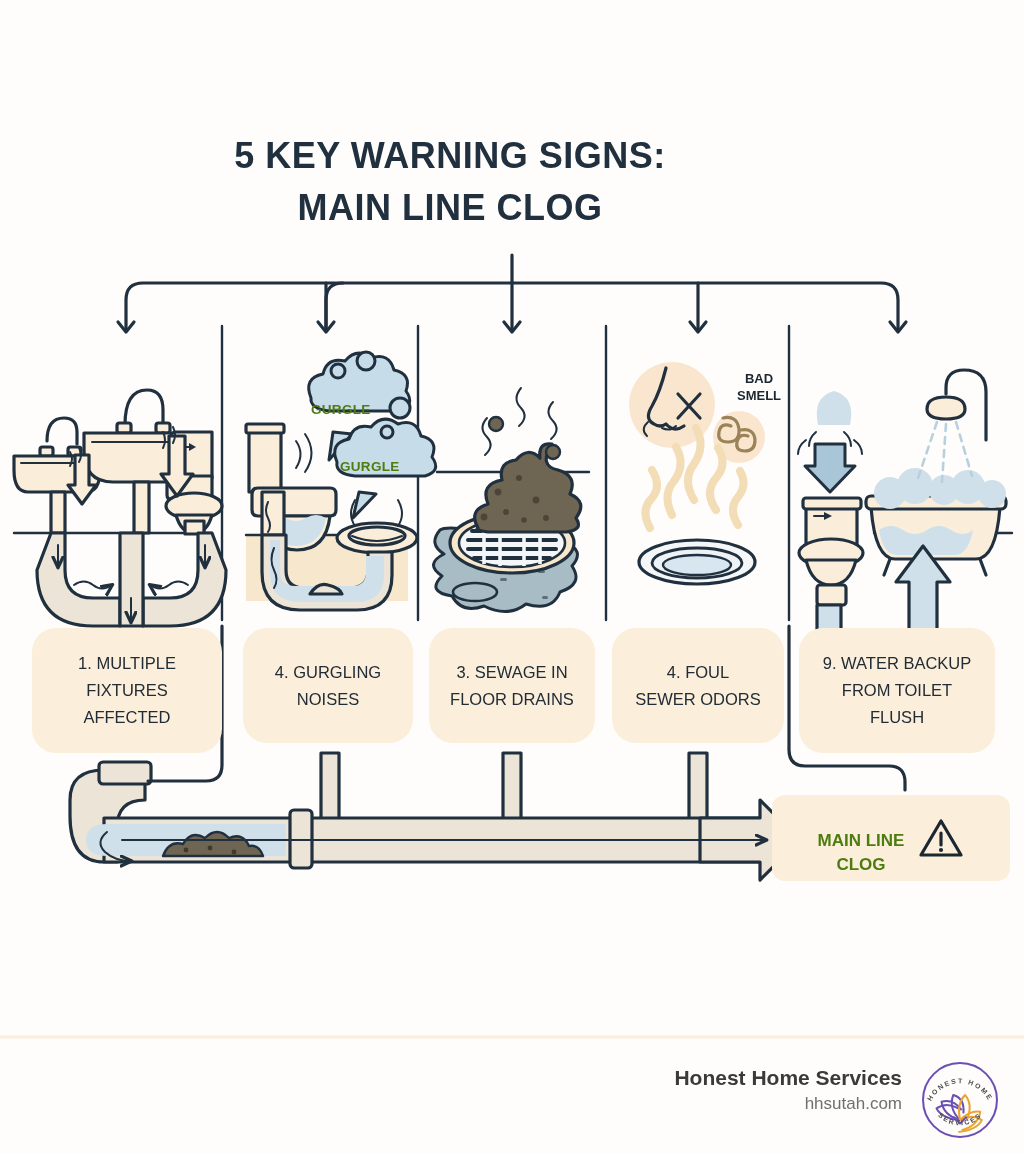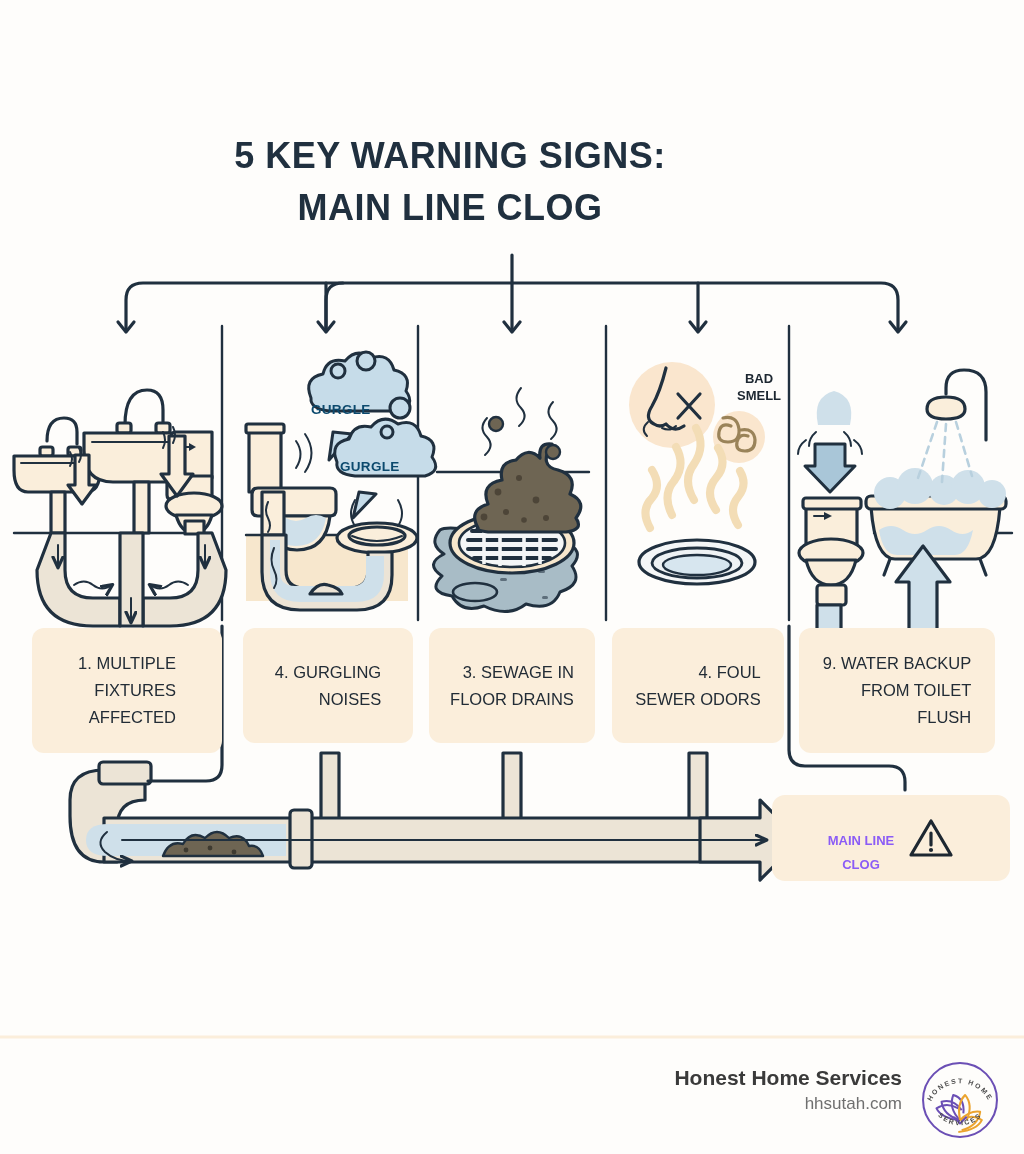--- a/index.html
+++ b/index.html
@@ -27,47 +27,47 @@
   }
   .title-line {
     font-size: 36px; font-weight: bold; letter-spacing: 0.5px;
     color: #20303f; line-height: 52px;
   }
 
   
   .label-card {
     position: absolute;
     background: #fbeedb;
-    border-radius: 12px;
+    border-radius: 24px;
     display: flex; align-items: center; justify-content: center;
-    text-align: right;
+    text-align: center;
     padding: 6px 8px;
   }
   .label-card .ltxt {
     font-size: 16.5px; color: #222c36; line-height: 27px;
     white-space: pre-line;
   }
 
   
   #clog-box {
     position: absolute; left: 772px; top: 795px;
     width: 238px; height: 86px;
     background: #fbeedb; border-radius: 13px;
     display: flex; align-items: center; justify-content: center;
     gap: 14px;
   }
   #clog-box .ctxt {
-    font-size: 13px; font-weight: bold; color: #8b5cf6;
+    font-size: 17px; font-weight: bold; color: #4d7c0f;
     line-height: 24px; text-align: center; white-space: pre-line; margin-top: 29px;
   }
 
   
   .gurgle-txt {
     position: absolute; font-size: 13.5px; font-weight: bold;
-    color: #0c4a6e; letter-spacing: 0.3px;
+    color: #4d7c0f; letter-spacing: 0.3px;
   }
   #bad-smell {
     position: absolute; left: 723px; top: 370px; width: 72px;
     font-size: 13px; font-weight: bold; color: #1d2731;
     line-height: 17px; text-align: center; white-space: pre-line;
   }
 
   
   #footer { position: absolute; left: 0; top: 1040px; width: 1024px; height: 114px; }
   #brand-name {

